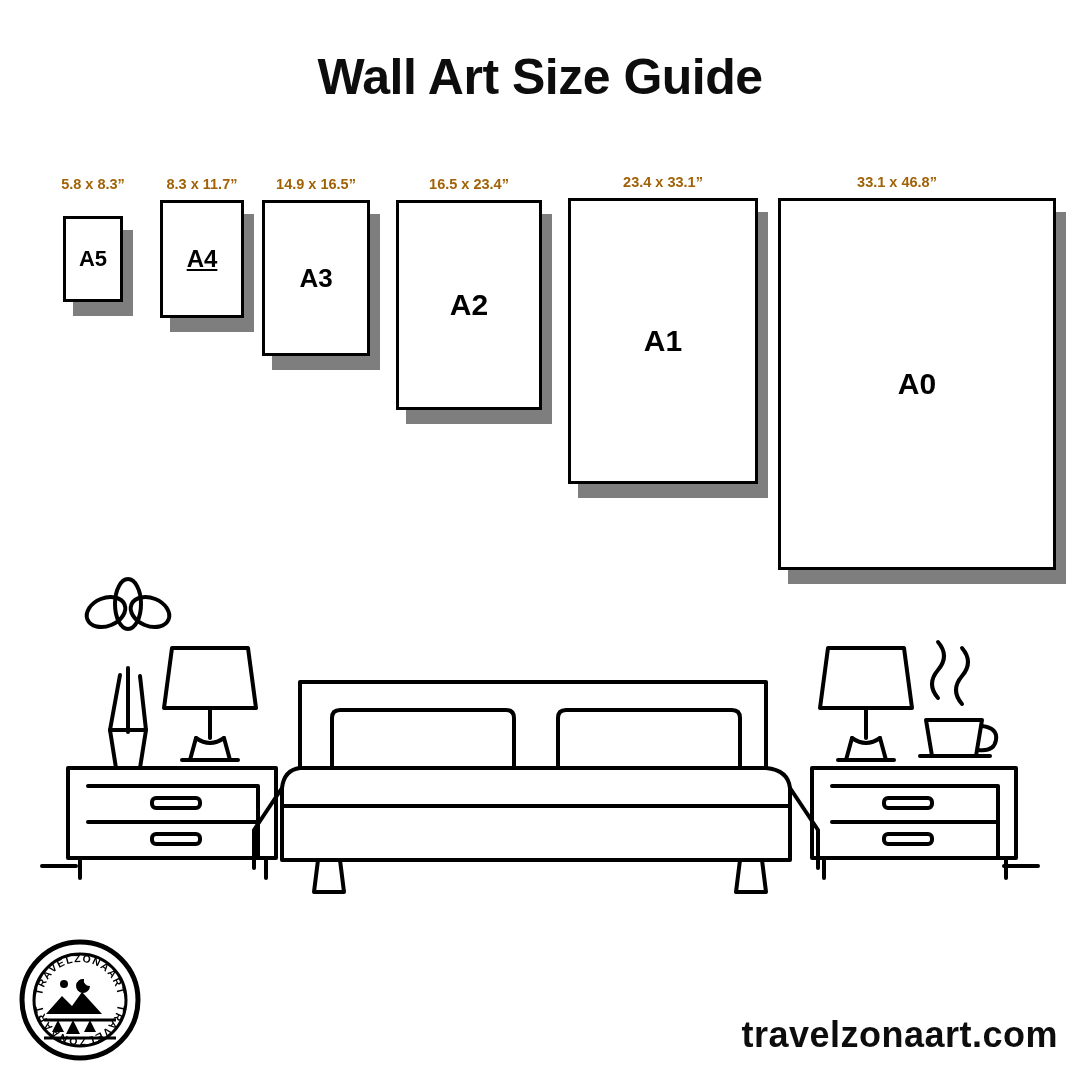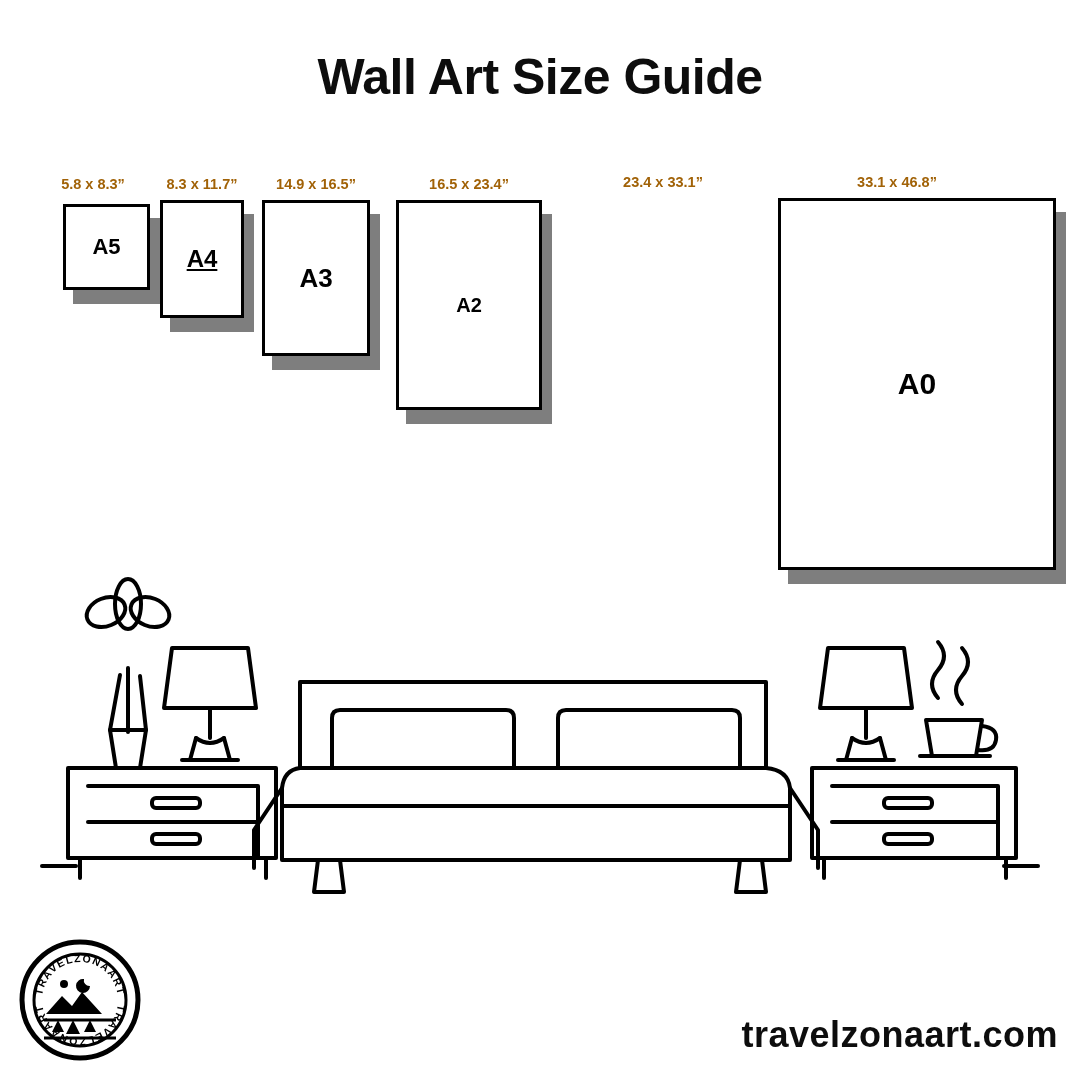--- a/index.html
+++ b/index.html
@@ -100,21 +100,21 @@
     color: #0d0d0d;
     margin-left: 40px;
   }
 </style>
 </head>
 <body>
 
 <div class="title">Wall Art Size Guide</div>
 
 <div id="frames">
-    <div class="frame-group" style="left: 63px; top: 204px; width: 60px; height: 86px; padding-left: 27px;">
+    <div class="frame-group" style="left: 63px; top: 216px; width: 60px; height: 86px;">
       <div class="frame-shadow"></div>
       <div class="frame-box">
         <span class="frame-label" style="font-size: 22px;">A5</span>
       </div>
     </div>
     <div class="frame-dims" style="left: 23px; top: 176px; width: 140px;">5.8 x 8.3”</div>
     <div class="frame-group" style="left: 160px; top: 200px; width: 84px; height: 118px;">
       <div class="frame-shadow"></div>
       <div class="frame-box">
         <span class="frame-label" style="font-size: 24px; text-decoration: underline;">A4</span>
@@ -124,24 +124,30 @@
     <div class="frame-group" style="left: 262px; top: 200px; width: 108px; height: 156px;">
       <div class="frame-shadow"></div>
       <div class="frame-box">
         <span class="frame-label" style="font-size: 26px;">A3</span>
       </div>
     </div>
     <div class="frame-dims" style="left: 222px; top: 176px; width: 188px;">14.9 x 16.5”</div>
     <div class="frame-group" style="left: 396px; top: 200px; width: 146px; height: 210px;">
       <div class="frame-shadow"></div>
       <div class="frame-box">
-        <span class="frame-label" style="font-size: 20px;">A2</span>
+        <span class="frame-label" style="font-size: 30px;">A2</span>
       </div>
     </div>
     <div class="frame-dims" style="left: 356px; top: 176px; width: 226px;">16.5 x 23.4”</div>
+    <div class="frame-group" style="left: 568px; top: 198px; width: 190px; height: 286px;">
+      <div class="frame-shadow"></div>
+      <div class="frame-box">
+        <span class="frame-label" style="font-size: 30px;">A1</span>
+      </div>
+    </div>
     <div class="frame-dims" style="left: 528px; top: 174px; width: 270px;">23.4 x 33.1”</div>
     <div class="frame-group" style="left: 778px; top: 198px; width: 238px; height: 372px; padding-left: 40px;">
       <div class="frame-shadow"></div>
       <div class="frame-box">
         <span class="frame-label" style="font-size: 30px;">A0</span>
       </div>
     </div>
     <div class="frame-dims" style="left: 738px; top: 174px; width: 318px;">33.1 x 46.8”</div>
   </div>
 

